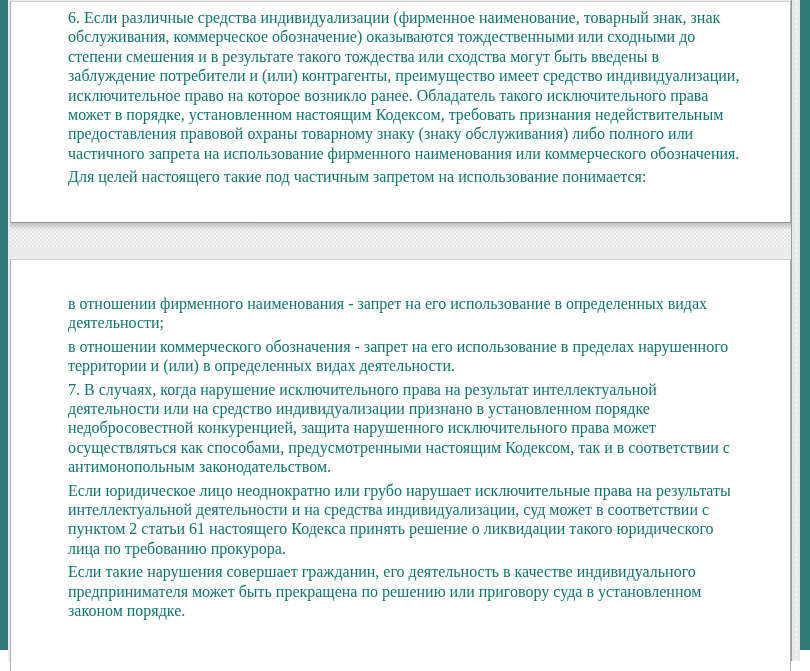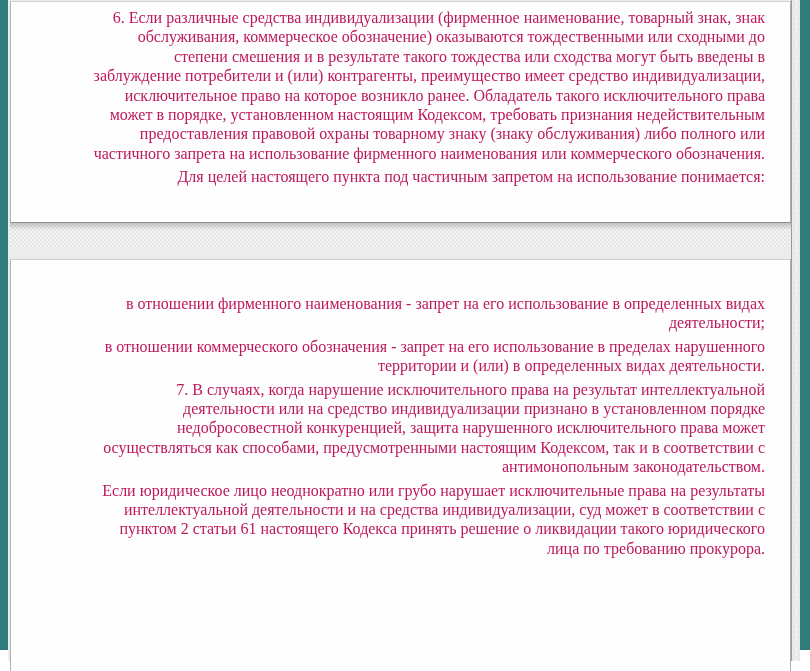--- a/index.html
+++ b/index.html
@@ -8,22 +8,21 @@
     width: 810px;
     height: 671px;
     overflow: hidden;
   }
   .screen {
     position: relative;
     width: 810px;
     height: 650px;
     background: #2f7c7a; 
     font-family: "Liberation Serif", "DejaVu Serif", serif;
-    color: #be185d;
-    text-align: right;
+    color: #0f766e;
   }
   .viewport {
     position: absolute;
     left: 8px;
     top: 0;
     width: 792px;
     height: 661px;
     background: #ececec;
   }
   .page {
@@ -98,40 +97,43 @@
     <div class="page page-top">
       <div class="page-inner">
         <p>6. Если различные средства индивидуализации (фирменное наименование, товарный знак, знак
 обслуживания, коммерческое обозначение) оказываются тождественными или сходными до
 степени смешения и в результате такого тождества или сходства могут быть введены в
 заблуждение потребители и (или) контрагенты, преимущество имеет средство индивидуализации,
 исключительное право на которое возникло ранее. Обладатель такого исключительного права
 может в порядке, установленном настоящим Кодексом, требовать признания недействительным
 предоставления правовой охраны товарному знаку (знаку обслуживания) либо полного или
 частичного запрета на использование фирменного наименования или коммерческого обозначения.</p>
-        <p>Для целей настоящего пункта под частичным запретом на использование понимается:</p>
+        <p>Для целей настоящего такие под частичным запретом на использование понимается:</p>
       </div>
     </div>
 
     <div class="divider"></div>
 
     <div class="page page-bottom">
       <div class="page-inner">
         <p>в отношении фирменного наименования - запрет на его использование в определенных видах
 деятельности;</p>
         <p>в отношении коммерческого обозначения - запрет на его использование в пределах нарушенного
 территории и (или) в определенных видах деятельности.</p>
         <p>7. В случаях, когда нарушение исключительного права на результат интеллектуальной
 деятельности или на средство индивидуализации признано в установленном порядке
 недобросовестной конкуренцией, защита нарушенного исключительного права может
 осуществляться как способами, предусмотренными настоящим Кодексом, так и в соответствии с
 антимонопольным законодательством.</p>
         <p>Если юридическое лицо неоднократно или грубо нарушает исключительные права на результаты
 интеллектуальной деятельности и на средства индивидуализации, суд может в соответствии с
 пунктом 2 статьи 61 настоящего Кодекса принять решение о ликвидации такого юридического
 лица по требованию прокурора.</p>
+        <p>Если такие нарушения совершает гражданин, его деятельность в качестве индивидуального
+предпринимателя может быть прекращена по решению или приговору суда в установленном
+законом порядке.</p>
       </div>
     </div>
 
     <div class="right-gutter"></div>
 
   </div>
 </div>
 
 </body></html>

